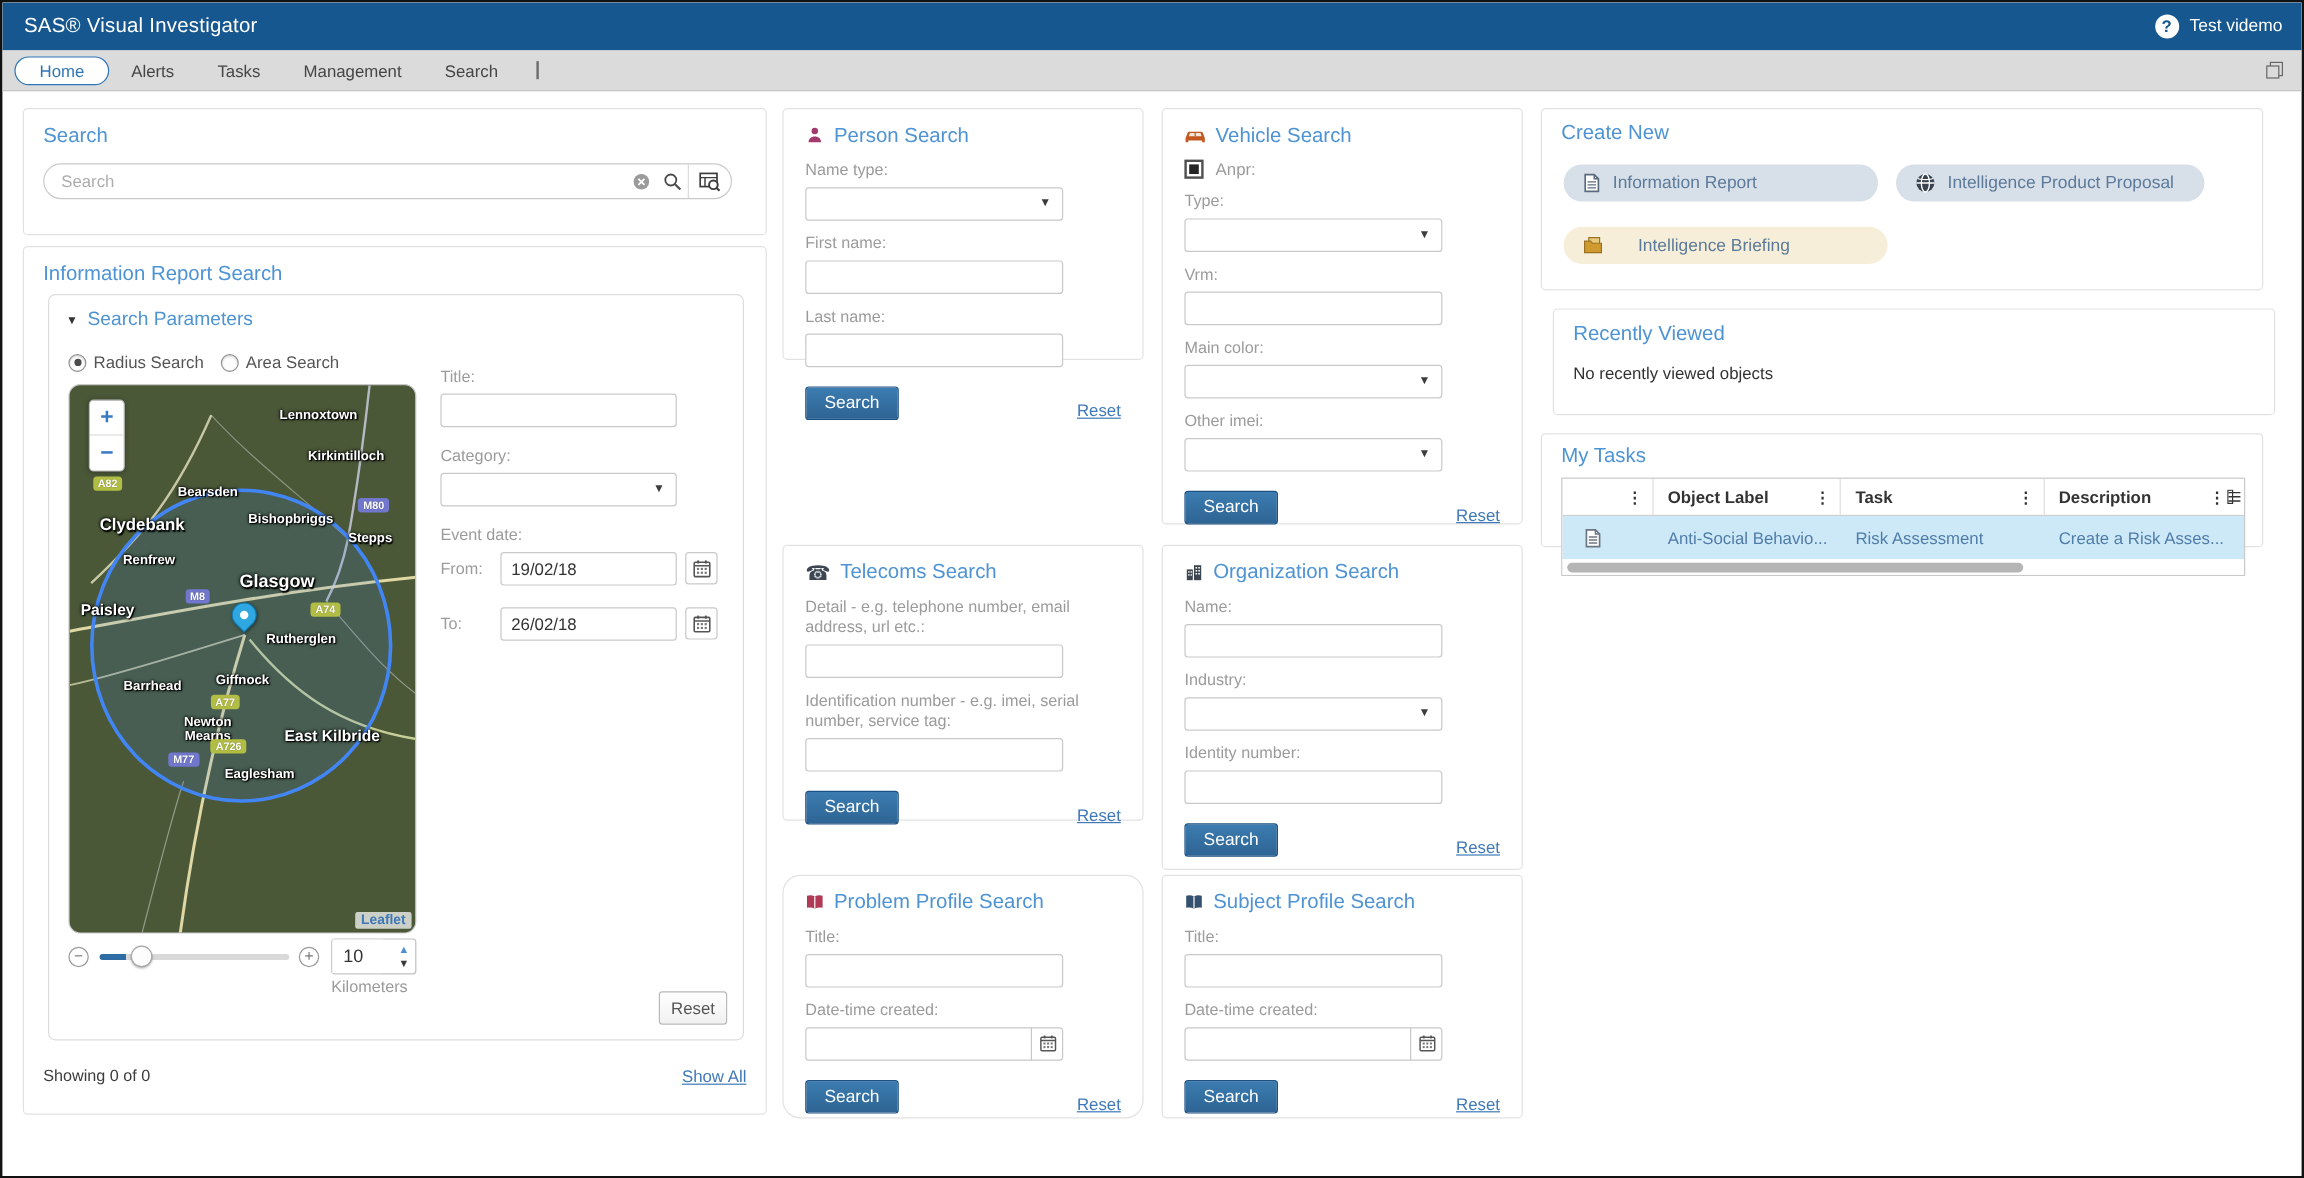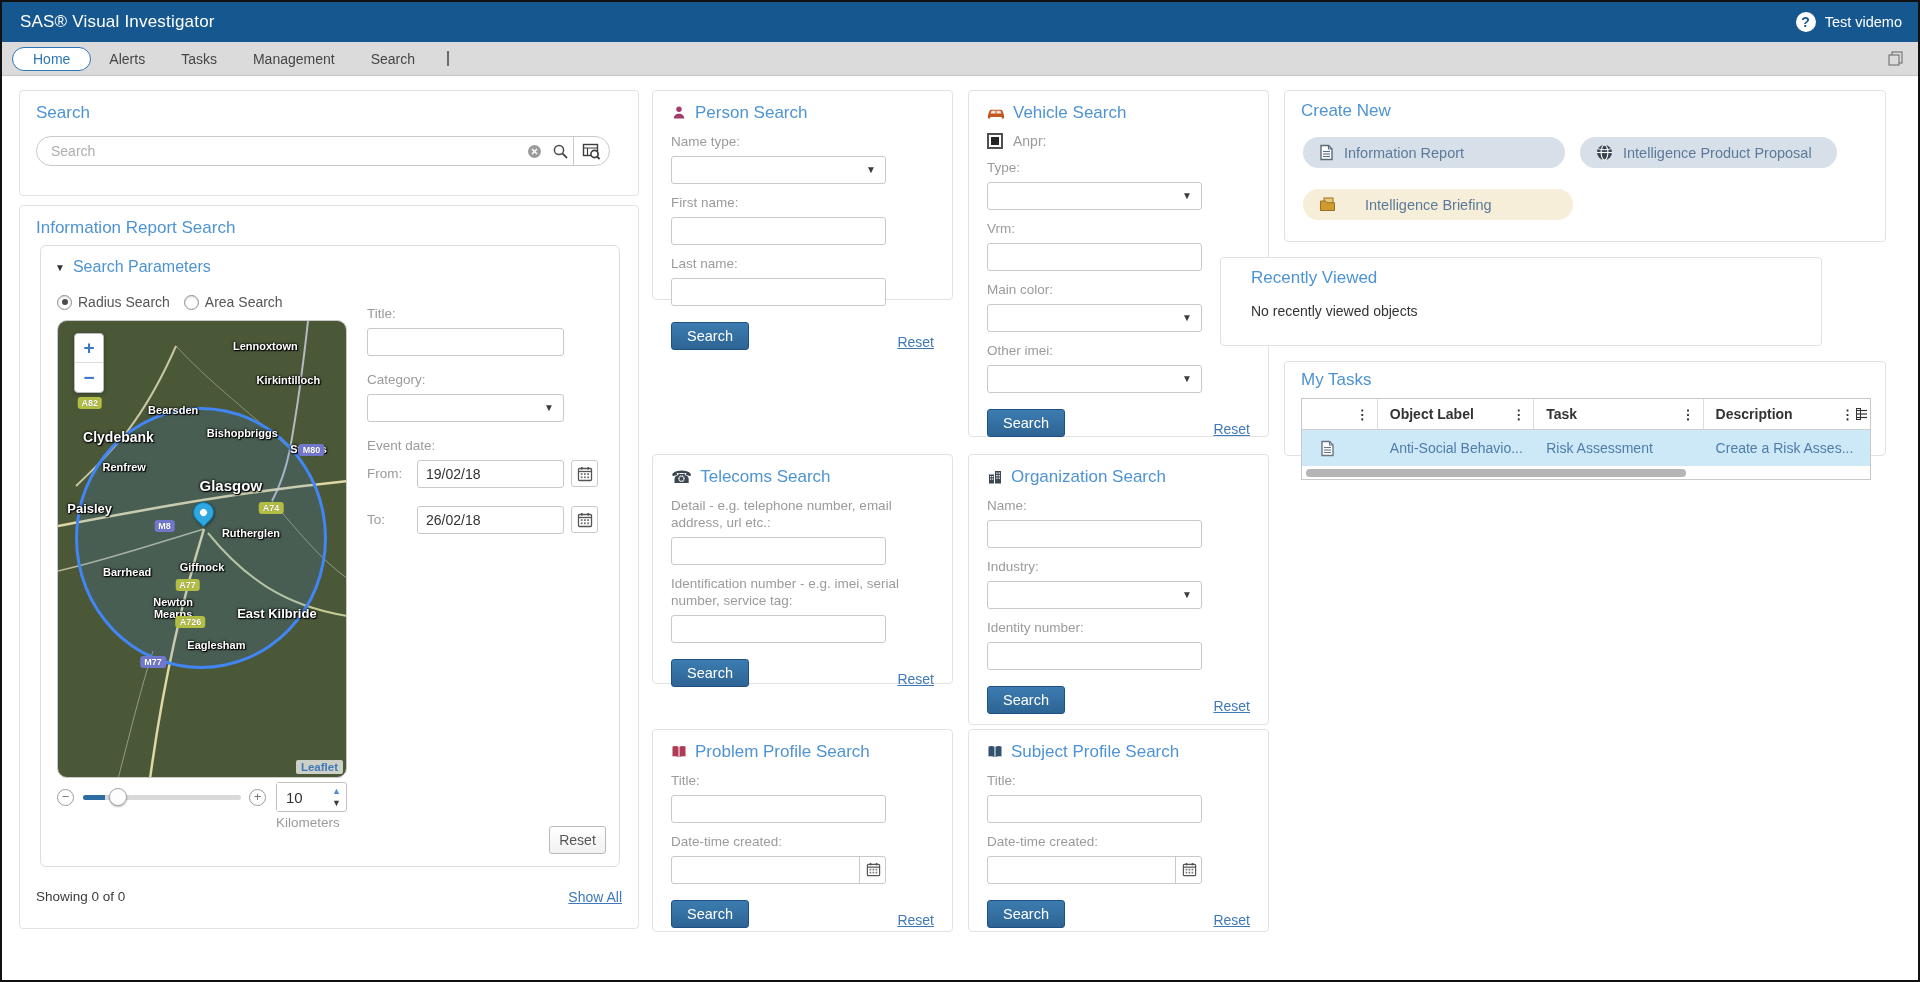--- a/index.html
+++ b/index.html
@@ -68,21 +68,21 @@
       radial-gradient(ellipse 150px 100px at 18% 88%, rgba(36,48,26,.95), rgba(36,48,26,0) 72%),
       radial-gradient(ellipse 140px 90px at 68% 92%, rgba(44,56,32,.9), rgba(44,56,32,0) 72%),
       linear-gradient(160deg, #55624a, #42503２) , #4a5838;
     background-color:#4a5838; }
   .map-roads { position:absolute; inset:0; }
   .radius-circle { position:absolute; left:17px; top:86px; width:252px; height:262px; border:3px solid #4285f4; border-radius:50%; background:rgba(66,133,244,.14); }
   .map-pin { position:absolute; left:135px; top:181px; width:21px; height:21px; background:#2fa7e0; border:1px solid #1278ab; border-radius:50% 50% 50% 0; transform:rotate(-45deg); box-shadow:0 1px 3px rgba(0,0,0,.5); }
   .map-pin::after { content:''; position:absolute; inset:6px; border-radius:50%; background:#fff; }
   .map-place { position:absolute; transform:translate(-50%,-50%); color:#fff; font-size:11px; font-weight:bold; white-space:nowrap; text-shadow:0 0 2px #000,0 0 3px #000,1px 1px 1px #000; text-align:center; }
   .road-badge { position:absolute; transform:translate(-50%,-50%); font-size:9px; font-weight:bold; color:#fff; padding:1px 4px; border-radius:3px; text-shadow:0 0 1px rgba(0,0,0,.4); }
-  .road-badge.m { background:#7177cc;margin-top:29px; }
+  .road-badge.m { background:#7177cc; }
   .road-badge.a { background:#b2bd43; }
   .zoomctl { position:absolute; left:16px; top:12px; width:30px; background:#fff; border:1px solid #bbb; border-radius:4px; box-shadow:0 1px 4px rgba(0,0,0,.3); }
   .zoomctl div { height:29px; display:flex; align-items:center; justify-content:center; color:#3a79c4; font-size:19px; font-weight:bold; }
   .zoomctl div:first-child { border-bottom:1px solid #ddd; }
   .leaflet-attr { position:absolute; right:3px; bottom:3px; background:rgba(255,255,255,.72); color:#3f79b8; font-size:11.5px; font-weight:bold; padding:1px 5px; border-radius:2px; }
   
   .if-fields { position:absolute; left:326px; top:60px; width:240px; }
   .if-fields .fld-label { margin:0 0 5px; }
   .if-fields .row-gap { height:16px; }
   .if-inp { width:197px; height:28px; border:1px solid #c9c9c9; border-radius:3px; font-size:14px; padding:0 8px; color:#333; outline:none; font-family:inherit; background:#fff; }
@@ -103,34 +103,34 @@
   .spinner input { width:42px; height:100%; border:none; outline:none; font-size:15px; color:#333; padding-left:9px; font-family:inherit; }
   .spin-arrows { position:absolute; right:5px; top:2px; display:flex; flex-direction:column; line-height:12px; }
   .spin-up { color:#4a90d2; font-size:9px; }
   .spin-down { color:#3c3c3c; font-size:9px; }
   .km-label { position:absolute; left:219px; top:33px; color:#9b9b9b; font-size:13.5px; }
   .btn-reset { position:absolute; left:508px; top:580px; width:57px; height:28px; background:linear-gradient(#fff,#f1f1f1); border:1px solid #b9b9b9; border-radius:3px; color:#555; font-size:14px; font-family:inherit; }
   .if-footer { position:absolute; left:16px; right:16px; top:683px; display:flex; justify-content:space-between; font-size:13.5px; color:#3c3c3c; }
   
   #panel-person { left:650px; top:88px; width:301px; height:210px; }
   #panel-telecoms { left:650px; top:452px; width:301px; height:230px; }
-  #panel-problem { left:650px; top:727px; width:301px; height:203px; }
+  #panel-problem { left:650px; top:727px; width:301px; height:203px;border-radius:15px; }
   #panel-vehicle { left:966px; top:88px; width:301px; height:347px; }
   #panel-organization { left:966px; top:452px; width:301px; height:271px; }
   #panel-subject { left:966px; top:727px; width:301px; height:203px; }
   .anpr-row { display:flex; align-items:center; gap:10px; margin:10px 0 2px; color:#9b9b9b; font-size:14px; }
   .wrap-label { width:254px; }
   
   #panel-createnew { left:1282px; top:88px; width:602px; height:152px; padding:10px 16px; }
   .pill-btn { position:absolute; height:31px; border-radius:16px; display:flex; align-items:center; gap:10px; padding:0 16px; font-size:14.5px; color:#5c7a99; background:#d7dfe9; }
   .pill-btn.cream { background:#f6eed8;gap:29px; }
   #pill-ir { left:18px; top:46px; width:262px; }
   #pill-ipp { left:295px; top:46px; width:257px; }
   #pill-ib { left:18px; top:98px; width:270px; }
-  #panel-recent { left:1218px; top:255px; width:602px; height:89px; padding:10px 30px; }
+  #panel-recent { left:1292px; top:255px; width:602px; height:89px; padding:10px 16px; }
   .recent-empty { margin-top:15px; font-size:14px; color:#333; }
   #panel-mytasks { left:1282px; top:359px; width:602px; height:95px; padding:8px 16px; }
   .task-table { position:absolute; left:16px; top:36px; width:570px; height:82px; border:1px solid #c9c9c9; overflow:hidden; background:#fff; }
   .tt-header { display:flex; height:31px; border-bottom:1px solid #cfcfcf; }
   .tt-hcell { display:flex; align-items:center; justify-content:space-between; padding:0 8px 0 12px; font-size:14px; font-weight:bold; color:#333; border-right:1px solid #dedede; }
   .tt-hcell:last-child { border-right:none; }
   .tt-hcell .kebab { color:#333; font-size:13px; font-weight:bold; }
   .c0 { width:76px; } .c1 { width:157px; } .c2 { width:170px; } .c3 { width:167px; }
   .tt-row { display:flex; align-items:center; height:36px; background:#cde9f8; font-size:14px; color:#4f7ca8; }
   .tt-cell { padding:0 12px; overflow:hidden; white-space:nowrap; }

